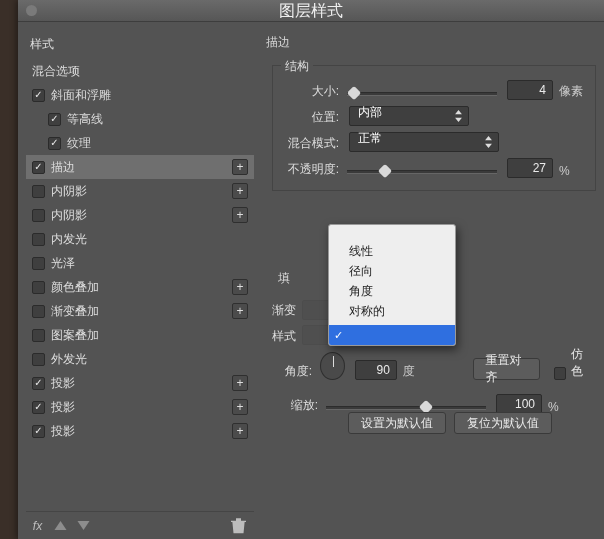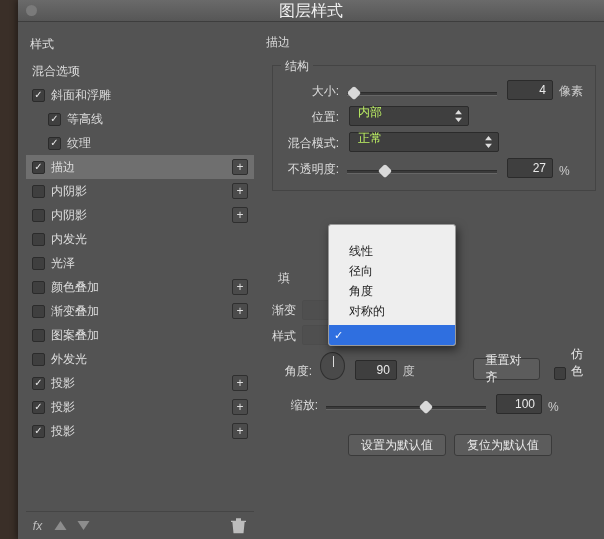--- a/index.html
+++ b/index.html
@@ -69,21 +69,21 @@
     background: #d9d9d9; border-radius: 2px; transform: rotate(45deg);
   }
   .numbox {
     width: 46px; height: 20px; background: #3f3f3f; border: 1px solid #2b2b2b;
     color: #eaeaea; text-align: right; padding: 0 6px; font-size: 12px;
     margin: 0 6px 0 10px; border-radius: 2px; display: inline-flex; align-items: center; justify-content: flex-end;
   }
   .unit { color: #ccc; font-size: 12px; }
   .select {
     position: relative; width: 120px; height: 20px; background: #3f3f3f;
-    border: 1px solid #2b2b2b; border-radius: 2px; color: #bef264;
+    border: 1px solid #2b2b2b; border-radius: 2px; color: #ffffff;
     padding: 0 20px 8px 8px; display: inline-flex; align-items: center; font-size: 12px;
     margin-left: 2px;
   }
   .select .chev { position: absolute; right: 5px; top: 3px; }
   .chev svg { width: 9px; height: 12px; fill: #ddd; }
   .btn {
     background: #5c5c5c; border: 1px solid #3a3a3a; color: #eaeaea;
     height: 22px; padding: 0 12px; border-radius: 3px; font-size: 12px;
     display: inline-flex; align-items: center; justify-content: center; margin-left: 42px;
   }
@@ -311,21 +311,21 @@
 
       <div class="frow" style="position:absolute; left:18px; top:366px; right:12px;">
         <span class="flabel" style="width:54px">缩放:</span>
         <span class="track" style="max-width:160px">
             <span class="thumb" style="left:95px"></span>
           </span>
         <span class="numbox">100</span>
         <span class="unit">%</span>
       </div>
 
-      <div class="btns-row" style="position:absolute; left:0; right:0; top:406px;">
+      <div class="btns-row" style="position:absolute; left:0; right:0; top:384px;">
         <span class="btn">设置为默认值</span>
         <span class="btn">复位为默认值</span>
       </div>
 
     </div>
   </div>
 </div>
 
 <div class="popup" id="popup">
     <div class="item">线性</div>

